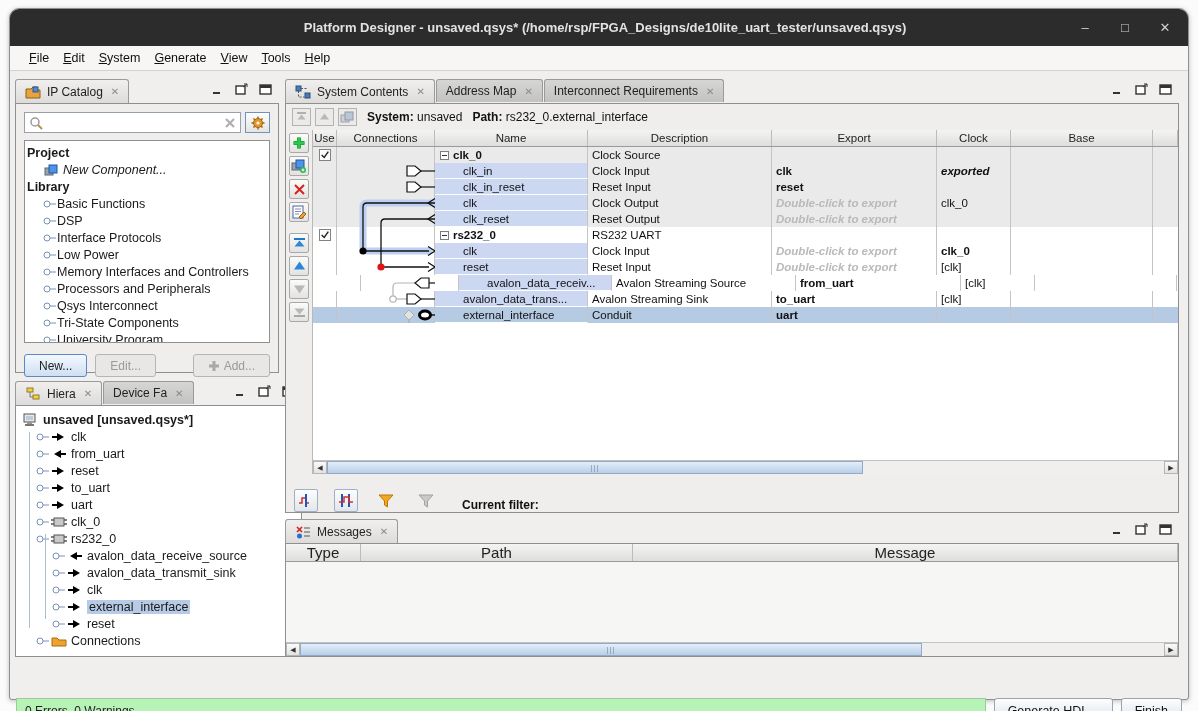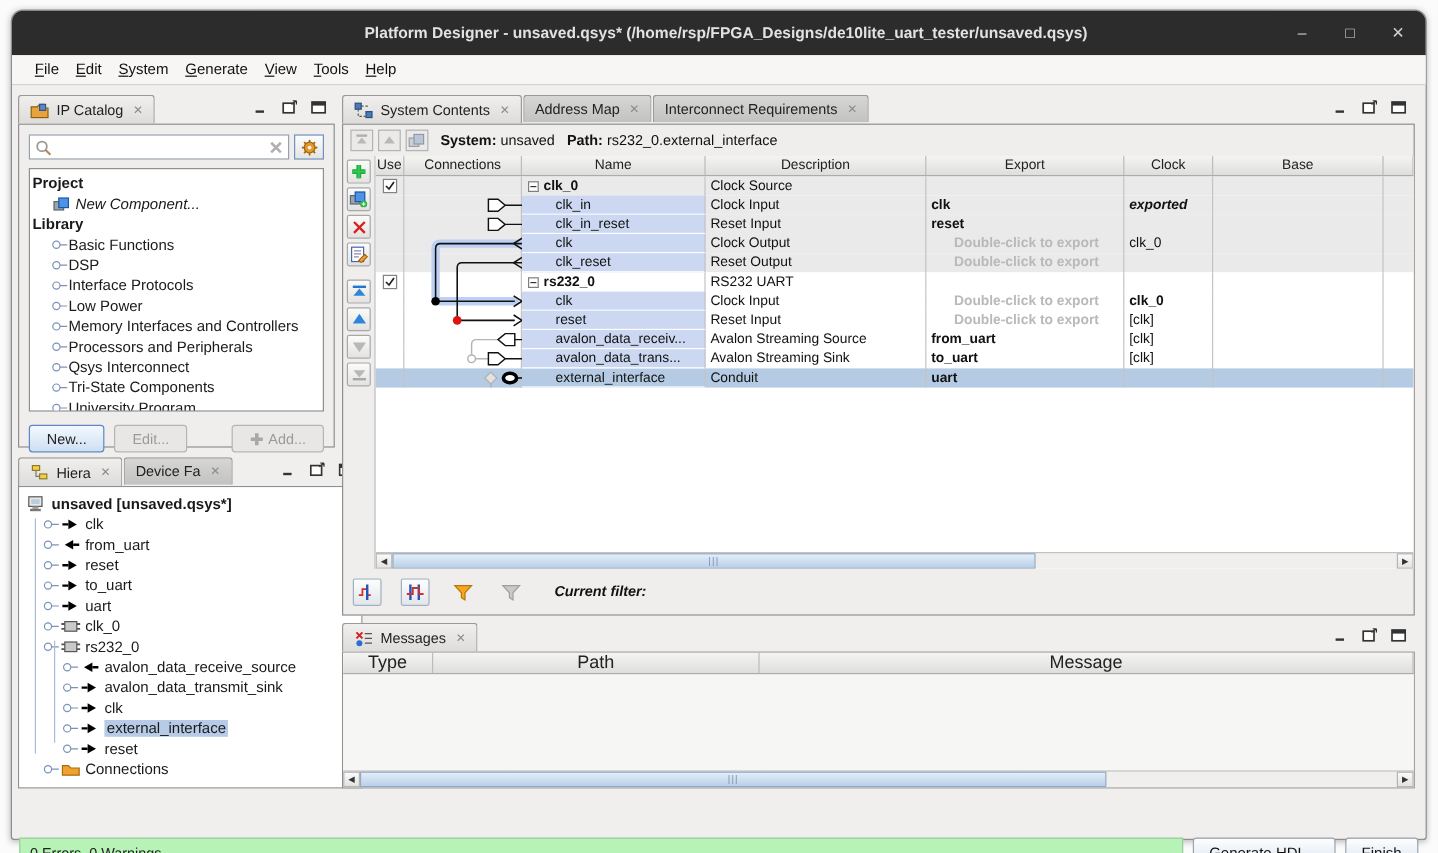--- a/index.html
+++ b/index.html
@@ -62,38 +62,38 @@
   .thead { display:grid; height:17px; background:linear-gradient(#f4f4f3,#dededc); border-bottom:1px solid #9a9a9a; }
   .thead .hcell { font-size:11.5px; color:#222; display:flex; align-items:center; justify-content:center; border-right:1px solid #bcbcbc; overflow:hidden; }
   .trows { position:relative; }
   .trow { display:grid; height:16px; }
   .cell { font-size:11.5px; color:#111; display:flex; align-items:center; border-right:1px solid #c4c4c4; overflow:hidden; white-space:nowrap; }
   .cell.last { border-right:none; }
   .cell.namechild { background:#ccd8f2; border-bottom:1px solid rgba(255,255,255,.95); padding-left:28px; }
   .trow.selected .cell.namechild { background:transparent; padding-left:28px; }
   .cell.namegroup { padding-left:5px; gap:4px; font-weight:bold; }
   .cell.pad { padding-left:4px; }
-  .muted { color:#b9b9b9; font-weight:bold;margin-left:19px; }
+  .muted { color:#b9b9b9; font-style:italic; font-weight:bold; }
   .bold { font-weight:bold; }
   .bolditalic { font-weight:bold; font-style:italic; }
   .trow.shade-gray { background:#eaeaea; }
   .trow.shade-white { background:#fff; }
   .trow.selected { background:#b5cbe4; }
   .expbox { width:9px; height:9px; border:1px solid #7e7e7e; background:#fff; position:relative; flex:none; }
   .expbox::after { content:""; position:absolute; left:1px; right:1px; top:3px; height:1px; background:#333; }
   .cb { width:12px; height:12px; border:1px solid #828282; background:#fcfcfc; margin:0 auto; display:flex; align-items:center; justify-content:center; }
   .conn-svg { position:absolute; pointer-events:none; }
   .hscroll { position:absolute; left:0; right:0; bottom:0; height:14px; background:#f0efed; border-top:1px solid #c2c2c2; display:flex; }
   .scroll-arrow { width:14px; height:13px; border:1px solid #b5b5b5; background:linear-gradient(#fafafa,#e2e2e0);
                   display:flex; align-items:center; justify-content:center; font-size:7px; color:#333; flex:none; }
   .scroll-track { flex:1; position:relative; }
   .scroll-thumb { position:absolute; top:0; bottom:0; background:linear-gradient(#e3eefa,#b9cfe8); border:1px solid #93a9c4;
                   display:flex; align-items:center; justify-content:center; }
   .grip { color:#7d90ab; font-size:8px; letter-spacing:1px; }
-  .sc-filter { position:absolute; left:0; right:0; bottom:0; height:38px; display:flex; align-items:center; gap:16px; padding-left:8px;font-style:italic; }
+  .sc-filter { position:absolute; left:0; right:0; bottom:0; height:38px; display:flex; align-items:flex-end; gap:16px; padding-left:8px; }
   .filter-btn { width:24px; height:23px; border:1px solid #9fb0c4; background:linear-gradient(#fdfdfd,#e2e6ea);
                 display:flex; align-items:center; justify-content:center; border-radius:2px; }
   .filter-btn.flat { border-color:transparent; background:transparent; }
   .filter-label { font-size:12px; font-weight:bold; color:#111; margin-left:8px; }
   
   .msg-wrap { position:absolute; inset:0; background:#fff; display:flex; flex-direction:column; }
   .msg-head { display:grid; grid-template-columns:75px 272px 1fr; height:18px; background:linear-gradient(#f4f4f3,#dededc); border-bottom:1px solid #9a9a9a; }
   .msg-head .hcell { font-size:15px; color:#222; display:flex; align-items:center; justify-content:center; border-right:1px solid #bcbcbc; }
   .msg-body { flex:1; background:#f6f6f5; }
   
@@ -793,21 +793,21 @@
                 <div class="trow shade-white" style="grid-template-columns: 24px 98px 153px 184px 165px 74px 142px 1fr;">
                   <div class="cell" style="justify-content: center;"></div>
                   <div class="cell"></div>
                   <div class="cell namechild">reset</div>
                   <div class="cell pad">Reset Input</div>
                   <div class="cell pad muted">Double-click to export</div>
                   <div class="cell pad">[clk]</div>
                   <div class="cell pad"></div>
                   <div class="cell last"></div>
                 </div>
-                <div class="trow shade-white" style="grid-template-columns: 24px 98px 153px 184px 165px 74px 142px 1fr;">
+                <div class="trow shade-white" style="grid-template-columns: 24px 98px 153px 184px 165px 74px 142px 1fr; padding-left: 24px;">
                   <div class="cell" style="justify-content: center;"></div>
                   <div class="cell"></div>
                   <div class="cell namechild">avalon_data_receiv...</div>
                   <div class="cell pad">Avalon Streaming Source</div>
                   <div class="cell pad bold">from_uart</div>
                   <div class="cell pad">[clk]</div>
                   <div class="cell pad"></div>
                   <div class="cell last"></div>
                 </div>
                 <div class="trow shade-white" style="grid-template-columns: 24px 98px 153px 184px 165px 74px 142px 1fr;">

